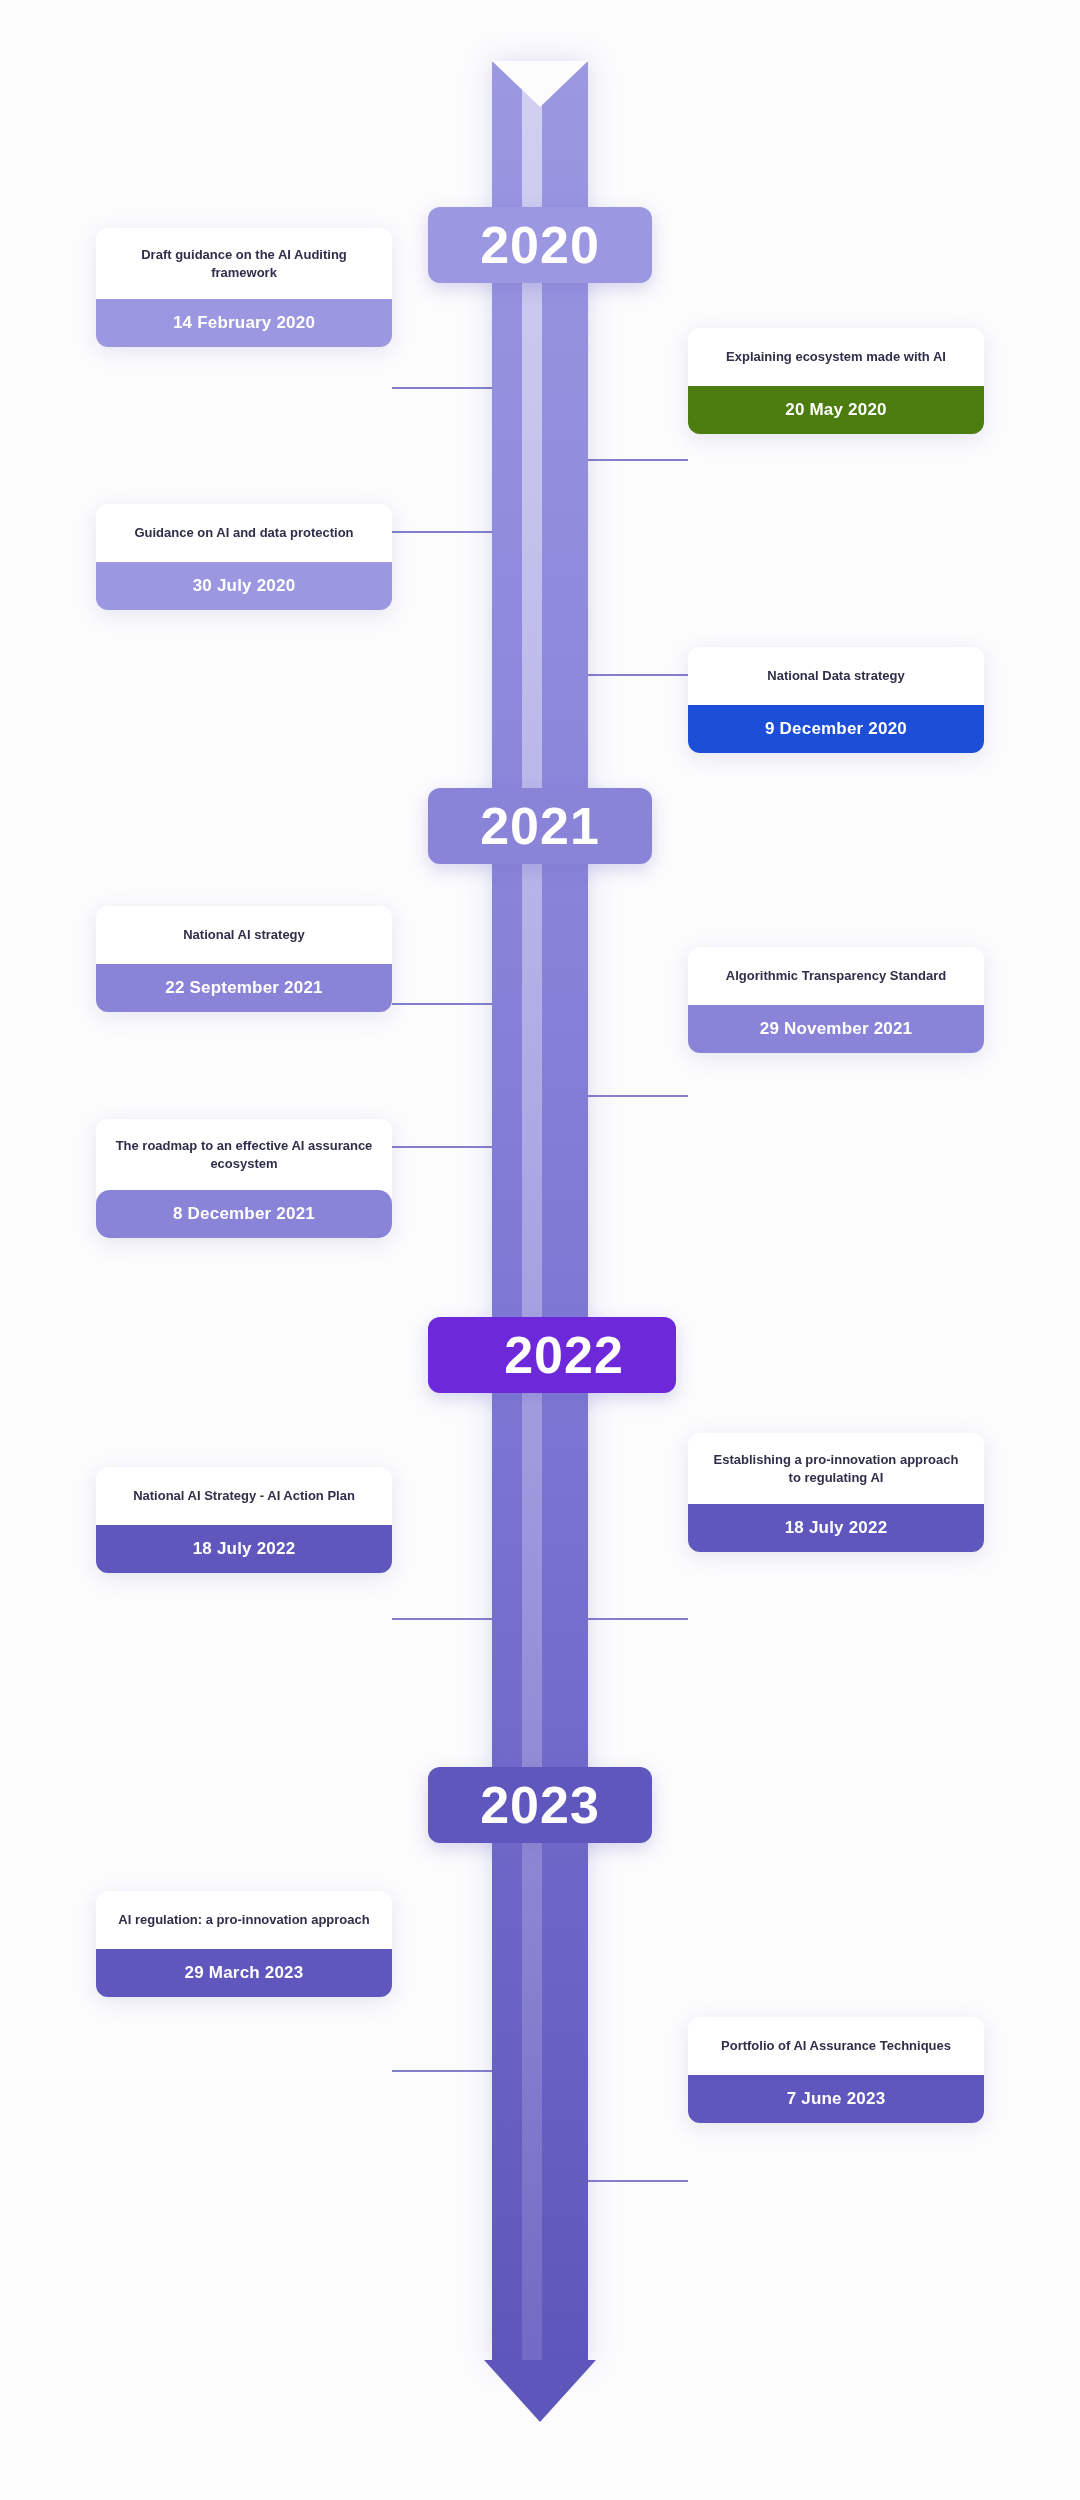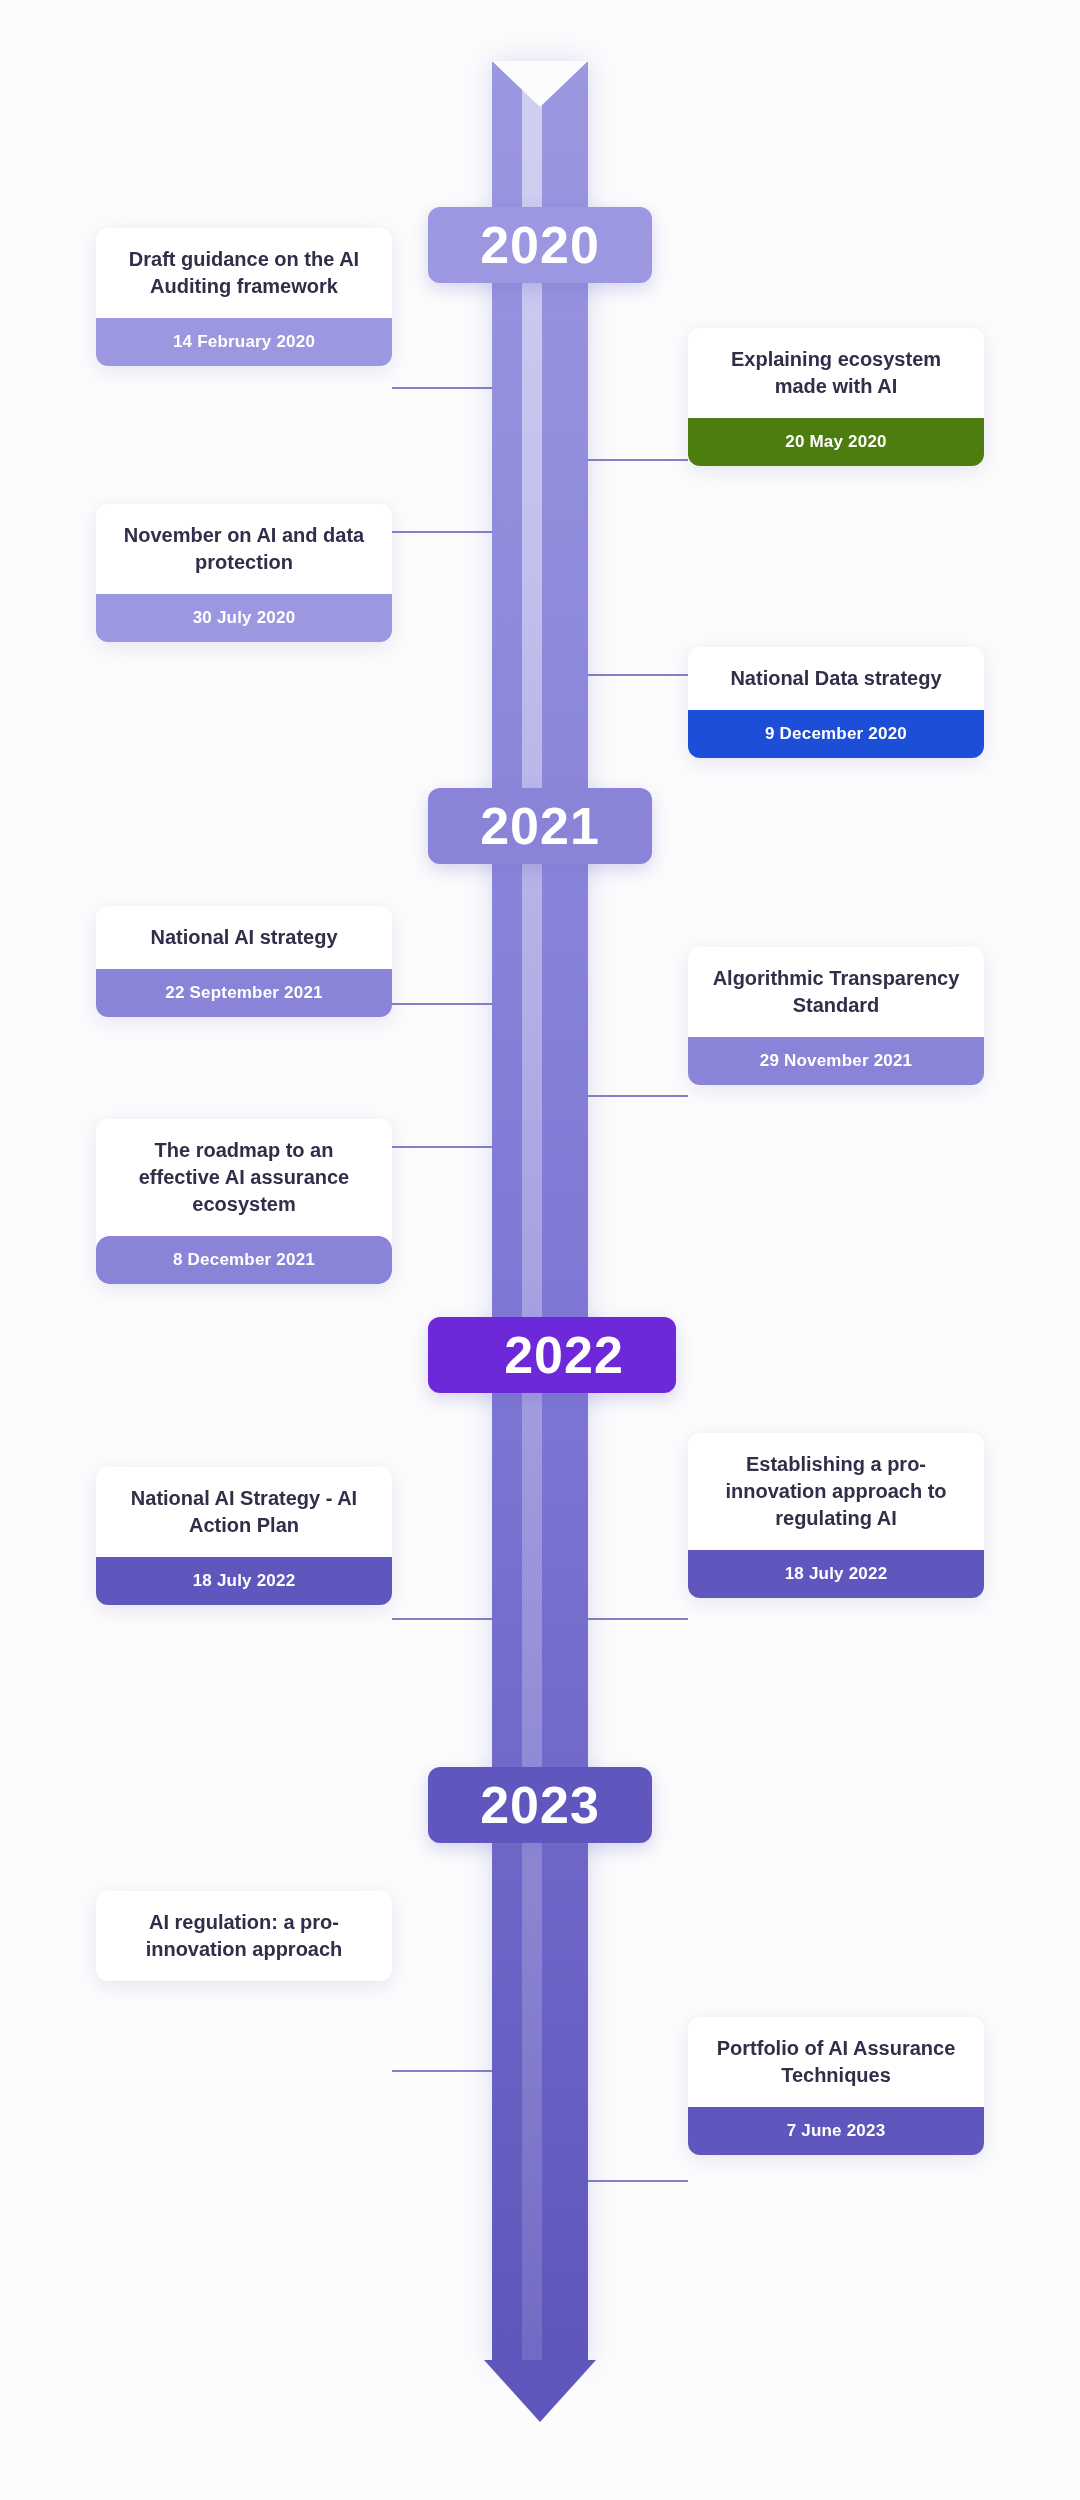--- a/index.html
+++ b/index.html
@@ -102,21 +102,21 @@
     overflow: hidden;
     background: #ffffff;
     box-shadow: 0 5px 20px rgba(110,104,180,0.16);
   }
   .card .title {
     display: flex;
     align-items: center;
     justify-content: center;
     text-align: center;
     color: #2f2f4a;
-    font-size: 20px;
+    font-size: 13px;
     font-weight: bold;
     line-height: 1.35;
     padding: 18px 18px;
     background: #ffffff;
     min-height: 58px;
     box-sizing: border-box;
   }
   .card .date {
     display: flex;
     align-items: center;
@@ -164,21 +164,21 @@
   <div id="cards-layer">
       <div class="card" style="top: 228px; left: 96px;">
         <div class="title">Draft guidance on the AI Auditing framework</div>
         <div class="date" style="background: rgb(155, 151, 224);">14 February 2020</div>
       </div>
       <div class="card" style="top: 328px; left: 688px;">
         <div class="title">Explaining ecosystem made with AI</div>
         <div class="date" style="background: #4d7c0f;">20 May 2020</div>
       </div>
       <div class="card date-first" style="top: 504px; left: 96px;">
-        <div class="title">November on AI and data protection</div>
+        <div class="title">Guidance on AI and data protection</div>
         <div class="date" style="background: rgb(155, 151, 224);">30 July 2020</div>
       </div>
       <div class="card date-first" style="top: 647px; left: 688px;">
         <div class="title">National Data strategy</div>
         <div class="date" style="background: #1d4ed8;">9 December 2020</div>
       </div>
       <div class="card" style="top: 906px; left: 96px;">
         <div class="title">National AI strategy</div>
         <div class="date" style="background: rgb(138, 132, 217);">22 September 2021</div>
       </div>
@@ -193,20 +193,21 @@
       <div class="card" style="top: 1467px; left: 96px;">
         <div class="title">National AI Strategy - AI Action Plan</div>
         <div class="date" style="background: rgb(95, 87, 189);">18 July 2022</div>
       </div>
       <div class="card" style="top: 1433px; left: 688px;">
         <div class="title">Establishing a pro-innovation approach to regulating AI</div>
         <div class="date" style="background: rgb(95, 87, 189);">18 July 2022</div>
       </div>
       <div class="card" style="top: 1891px; left: 96px;">
         <div class="title">AI regulation: a pro-innovation approach</div>
+        <div class="date" style="background: rgb(95, 87, 189);">29 March 2023</div>
       </div>
       <div class="card" style="top: 2017px; left: 688px;">
         <div class="title">Portfolio of AI Assurance Techniques</div>
         <div class="date" style="background: rgb(95, 87, 189);">7 June 2023</div>
       </div>
     </div>
 
 </div>
 
 </body></html>

